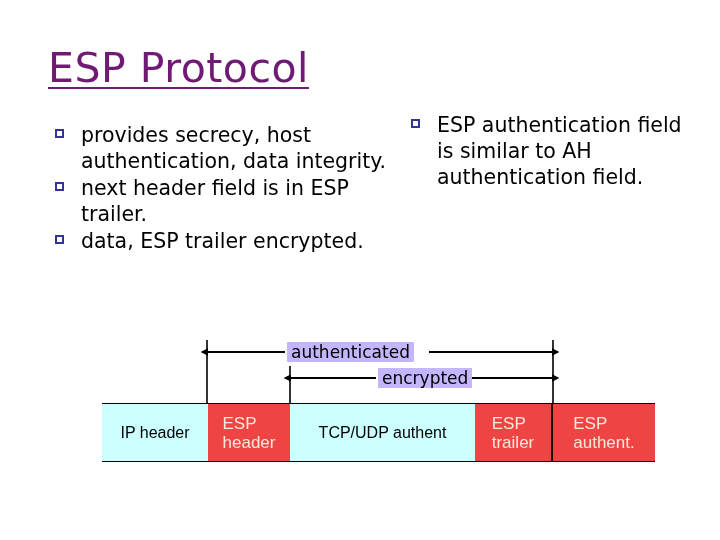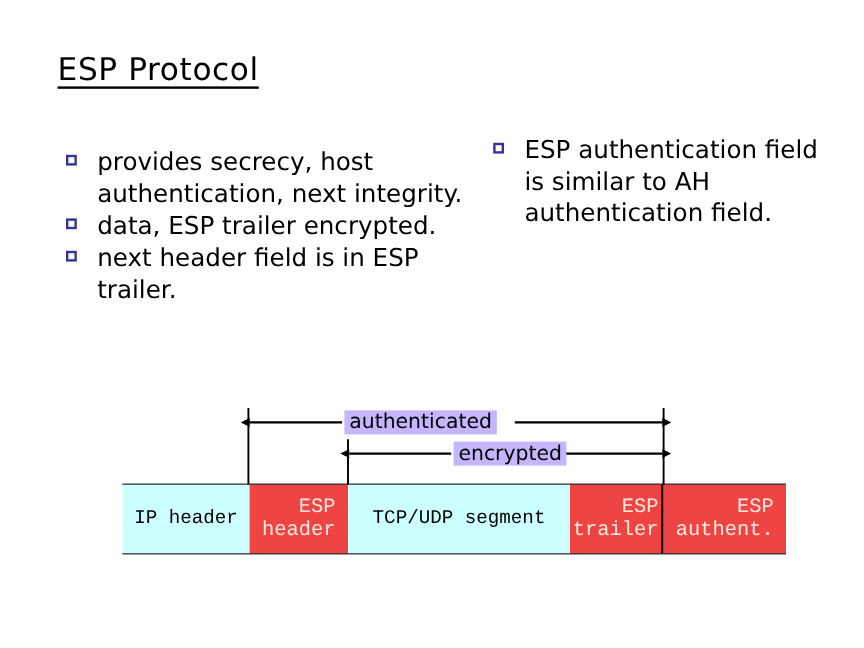--- a/index.html
+++ b/index.html
@@ -15,24 +15,24 @@
     overflow: hidden;
     font-family: "DejaVu Sans", sans-serif;
   }
 
   
   #title {
     position: absolute;
     left: 48px;
     top: 44px;
     font-family: "DejaVu Sans", sans-serif;
-    font-size: 26px;
+    font-size: 41px;
     font-weight: 400;
     letter-spacing: 0.5px;
-    color: #000000;
+    color: #701a75;
     text-decoration: underline;
     text-decoration-thickness: 2px;
     text-underline-offset: 5px;
     white-space: nowrap;
   }
 
   
   .col {
     position: absolute;
     font-family: "DejaVu Sans", sans-serif;
@@ -100,22 +100,22 @@
     height: 57px;
     display: flex;
     border-top: 1px solid #000000;
     border-bottom: 1px solid #000000;
     box-sizing: content-box;
   }
   .cell {
     display: flex;
     align-items: center;
     justify-content: center;
-    text-align: right;
-    font-family: Liberation Mono, monospace;
+    text-align: left;
+    font-family: Liberation Sans, sans-serif;
     line-height: 19px;
     box-sizing: border-box;
     overflow: hidden;
   }
   .cell.cyan {
     background: #CCFFFF;
     color: #000000;
     font-size: 16px;
   }
   .cell.red {
@@ -133,31 +133,31 @@
 <body>
 
 <div id="slide">
 
   <div id="title">ESP Protocol</div>
 
   <div id="col-left" class="col">
 
     <div class="bullet-row">
       <span class="bullet-marker"></span>
-      <span class="bullet-text">provides secrecy, host authentication, next integrity.</span>
+      <span class="bullet-text">provides secrecy, host authentication, data integrity.</span>
+    </div>
+
+    <div class="bullet-row">
+      <span class="bullet-marker"></span>
+      <span class="bullet-text">next header field is in ESP trailer.</span>
     </div>
 
     <div class="bullet-row">
       <span class="bullet-marker"></span>
       <span class="bullet-text">data, ESP trailer encrypted.</span>
-    </div>
-
-    <div class="bullet-row">
-      <span class="bullet-marker"></span>
-      <span class="bullet-text">next header field is in ESP trailer.</span>
     </div>
 
   </div>
 
   <div id="col-right" class="col">
 
     <div class="bullet-row">
       <span class="bullet-marker"></span>
       <span class="bullet-text">ESP authentication field is similar to AH authentication field.</span>
     </div>
@@ -187,20 +187,20 @@
   </svg>
 
   <div class="span-label" id="label-authenticated">authenticated</div>
 
   <div class="span-label" id="label-encrypted">encrypted</div>
 
   <div id="packet">
     <div class="cell cyan" id="cell-ip" style="white-space: pre-line;">IP header</div>
     <div class="cell red" id="cell-esp-hdr" style="white-space: pre-line;">ESP
 header</div>
-    <div class="cell cyan" id="cell-tcpudp" style="white-space: pre-line;">TCP/UDP segment</div>
+    <div class="cell cyan" id="cell-tcpudp" style="white-space: pre-line;">TCP/UDP authent</div>
     <div class="cell red" id="cell-esp-trl" style="white-space: pre-line;">ESP
 trailer</div>
     <div class="cell red" id="cell-esp-auth" style="white-space: pre-line;">ESP
 authent.</div>
   </div>
 
 </div>
 
 </body></html>

